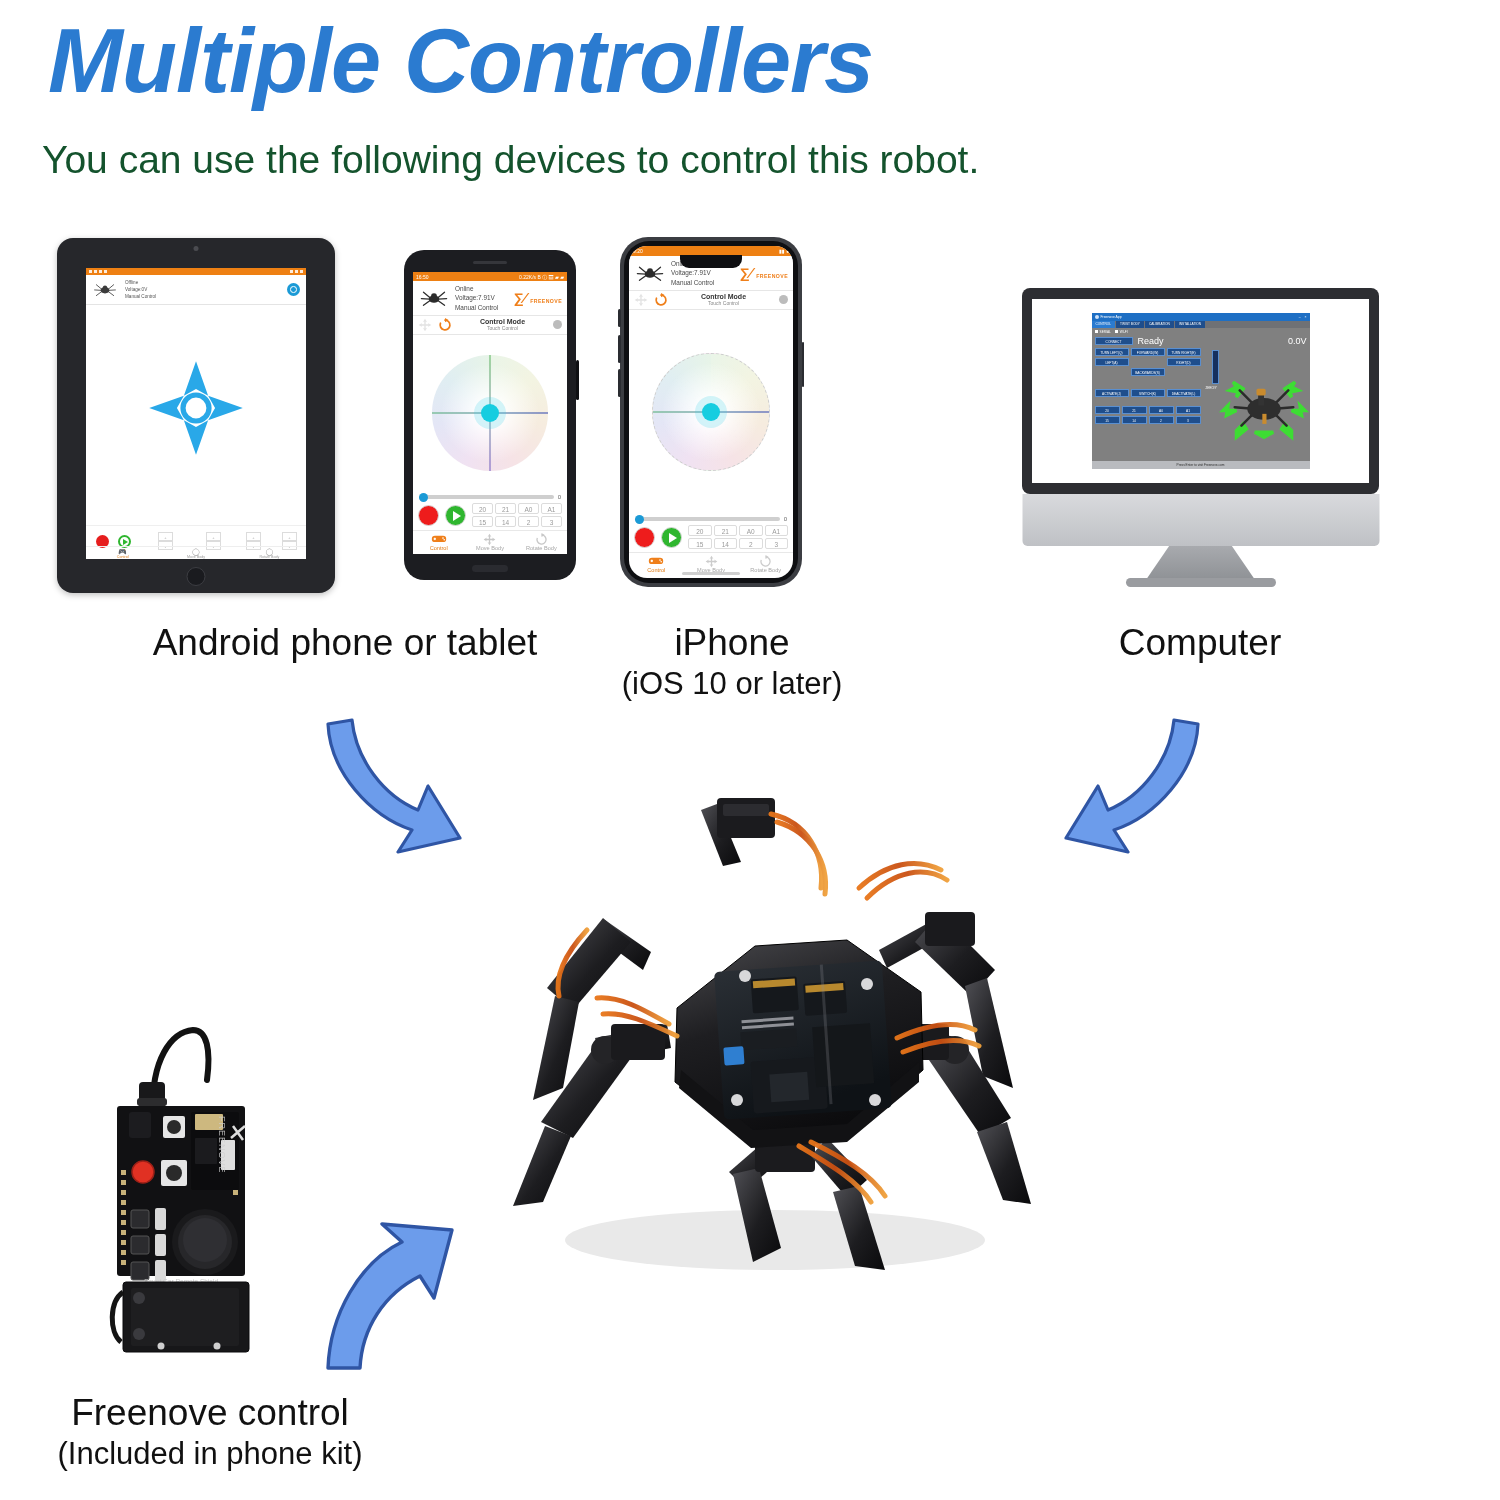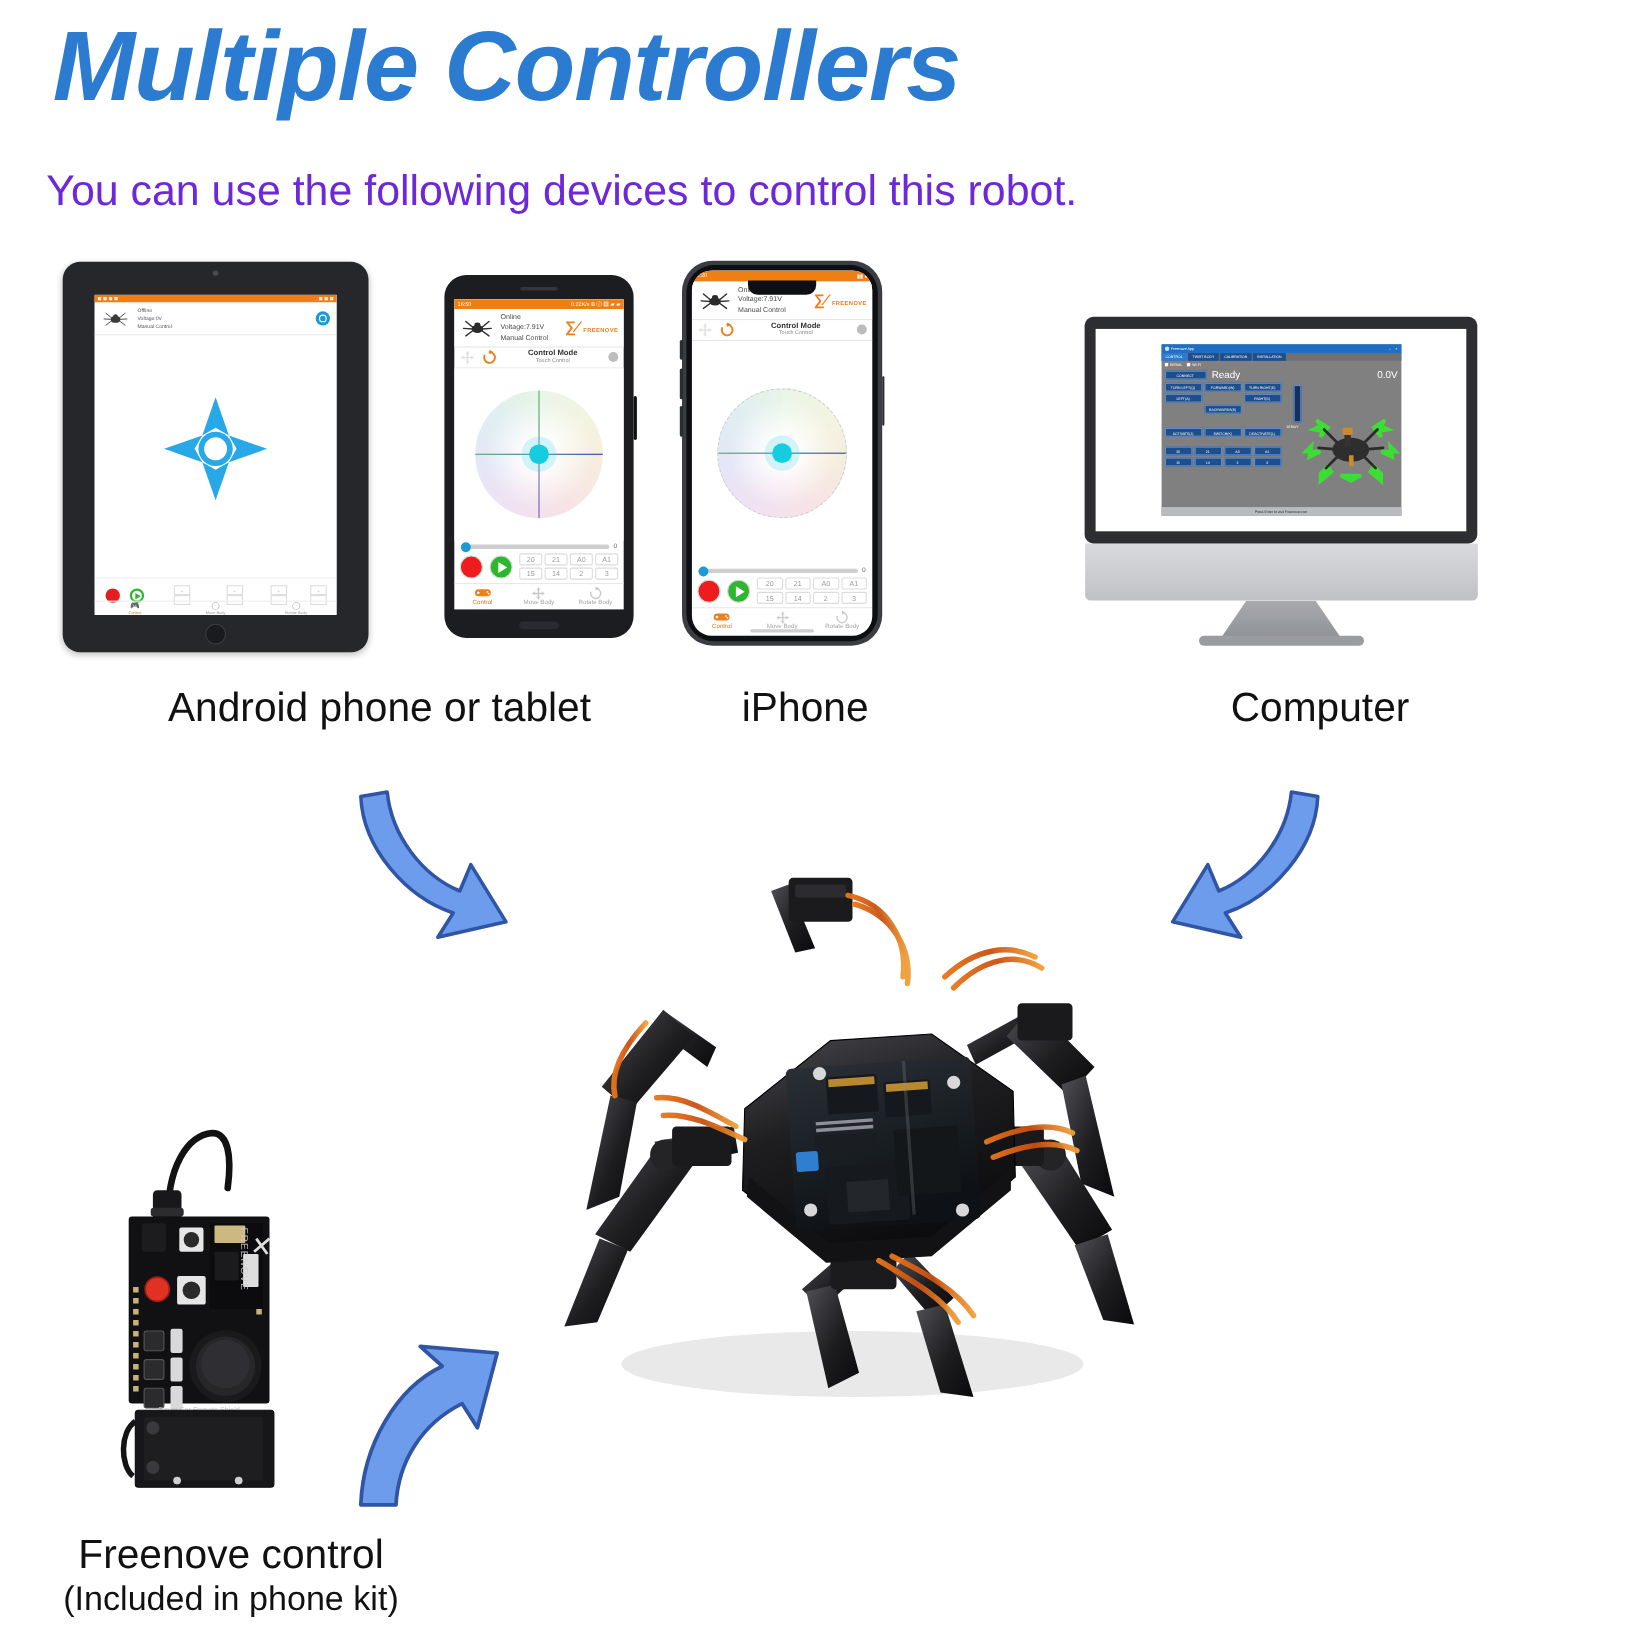--- a/index.html
+++ b/index.html
@@ -7,22 +7,22 @@
   body { font-family:"Liberation Sans", sans-serif; position:relative; }
 
   
   .title {
     position:absolute; left:48px; top:14px;
     font-size:90px; font-style:italic; font-weight:bold;
     color:#2b7bd0; letter-spacing:-1px; line-height:1.05;
     white-space:nowrap;
   }
   .subtitle {
-    position:absolute; left:42px; top:152px;
-    font-size:39px; color:#6d28d9; white-space:nowrap;
+    position:absolute; left:42px; top:138px;
+    font-size:39px; color:#14532d; white-space:nowrap;
   }
 
   
   .cap { position:absolute; text-align:center; color:#111; }
   .cap .main { font-size:37px; line-height:1.15; }
   .cap .sub  { font-size:31px; line-height:1.2; }
 
   
   .tablet {
     position:absolute; left:57px; top:238px; width:278px; height:355px;
@@ -150,21 +150,21 @@
   .iphone .rbtn { position:absolute; right:-2px; top:105px; width:2.5px; height:45px;
     background:#2a2c31; border-radius:2px;}
   .i-status { height:10px; background:#ee8013; color:#fff; font-size:5px;
     display:flex; align-items:center; justify-content:space-between; padding:0 4px;}
   .i-home { position:absolute; left:50%; bottom:3px; transform:translateX(-50%);
     width:58px; height:3px; border-radius:3px; background:#cfcfcf; }
   .i-wheel-wrap { flex:1 1 auto; display:flex; align-items:center; justify-content:center;}
   .wheel.dashed { border:1px dashed #cdcdcd; }
 
   
-  .monitor { position:absolute; left:986px; top:288px; width:357px; height:300px;}
+  .monitor { position:absolute; left:1022px; top:288px; width:357px; height:300px;}
   .monitor .bezel { position:absolute; left:0; top:0; width:357px; height:206px;
     background:#2d2e32; border-radius:8px; padding:11px 10px; }
   .monitor .disp { width:100%; height:100%; background:#fff; display:flex;
     align-items:center; justify-content:center; overflow:hidden; }
   .monitor .neck { position:absolute; left:50%; transform:translateX(-50%); top:206px;
     width:357px; height:52px; background:linear-gradient(180deg,#d9dadd,#bfc1c5); border-radius:0 0 5px 5px;}
   .monitor .stand { position:absolute; left:50%; transform:translateX(-50%); top:258px;
     width:112px; height:36px; background:linear-gradient(180deg,#a8aaae,#8d9094);
     clip-path:polygon(22% 0, 78% 0, 100% 100%, 0 100%);}
   .monitor .base { position:absolute; left:50%; transform:translateX(-50%); top:290px;
@@ -648,20 +648,21 @@
 
     </div>
   </div>
 </div>
 
 <div class="cap" style="left:55px;  top:622px; width:580px;">
   <div class="main">Android phone or tablet</div>
 </div>
 <div class="cap" style="left:582px; top:622px; width:300px;">
   <div class="main">iPhone</div>
+  <div class="sub">(iOS 10 or later)</div>
 </div>
 <div class="cap" style="left:900px; top:622px; width:600px;">
   <div class="main">Computer</div>
 </div>
 <div class="cap" style="left:20px; top:1392px; width:380px;">
   <div class="main">Freenove control</div>
   <div class="sub">(Included in phone kit)</div>
 </div>
 
 <div class="arrow" style="left:300px; top:712px;">

